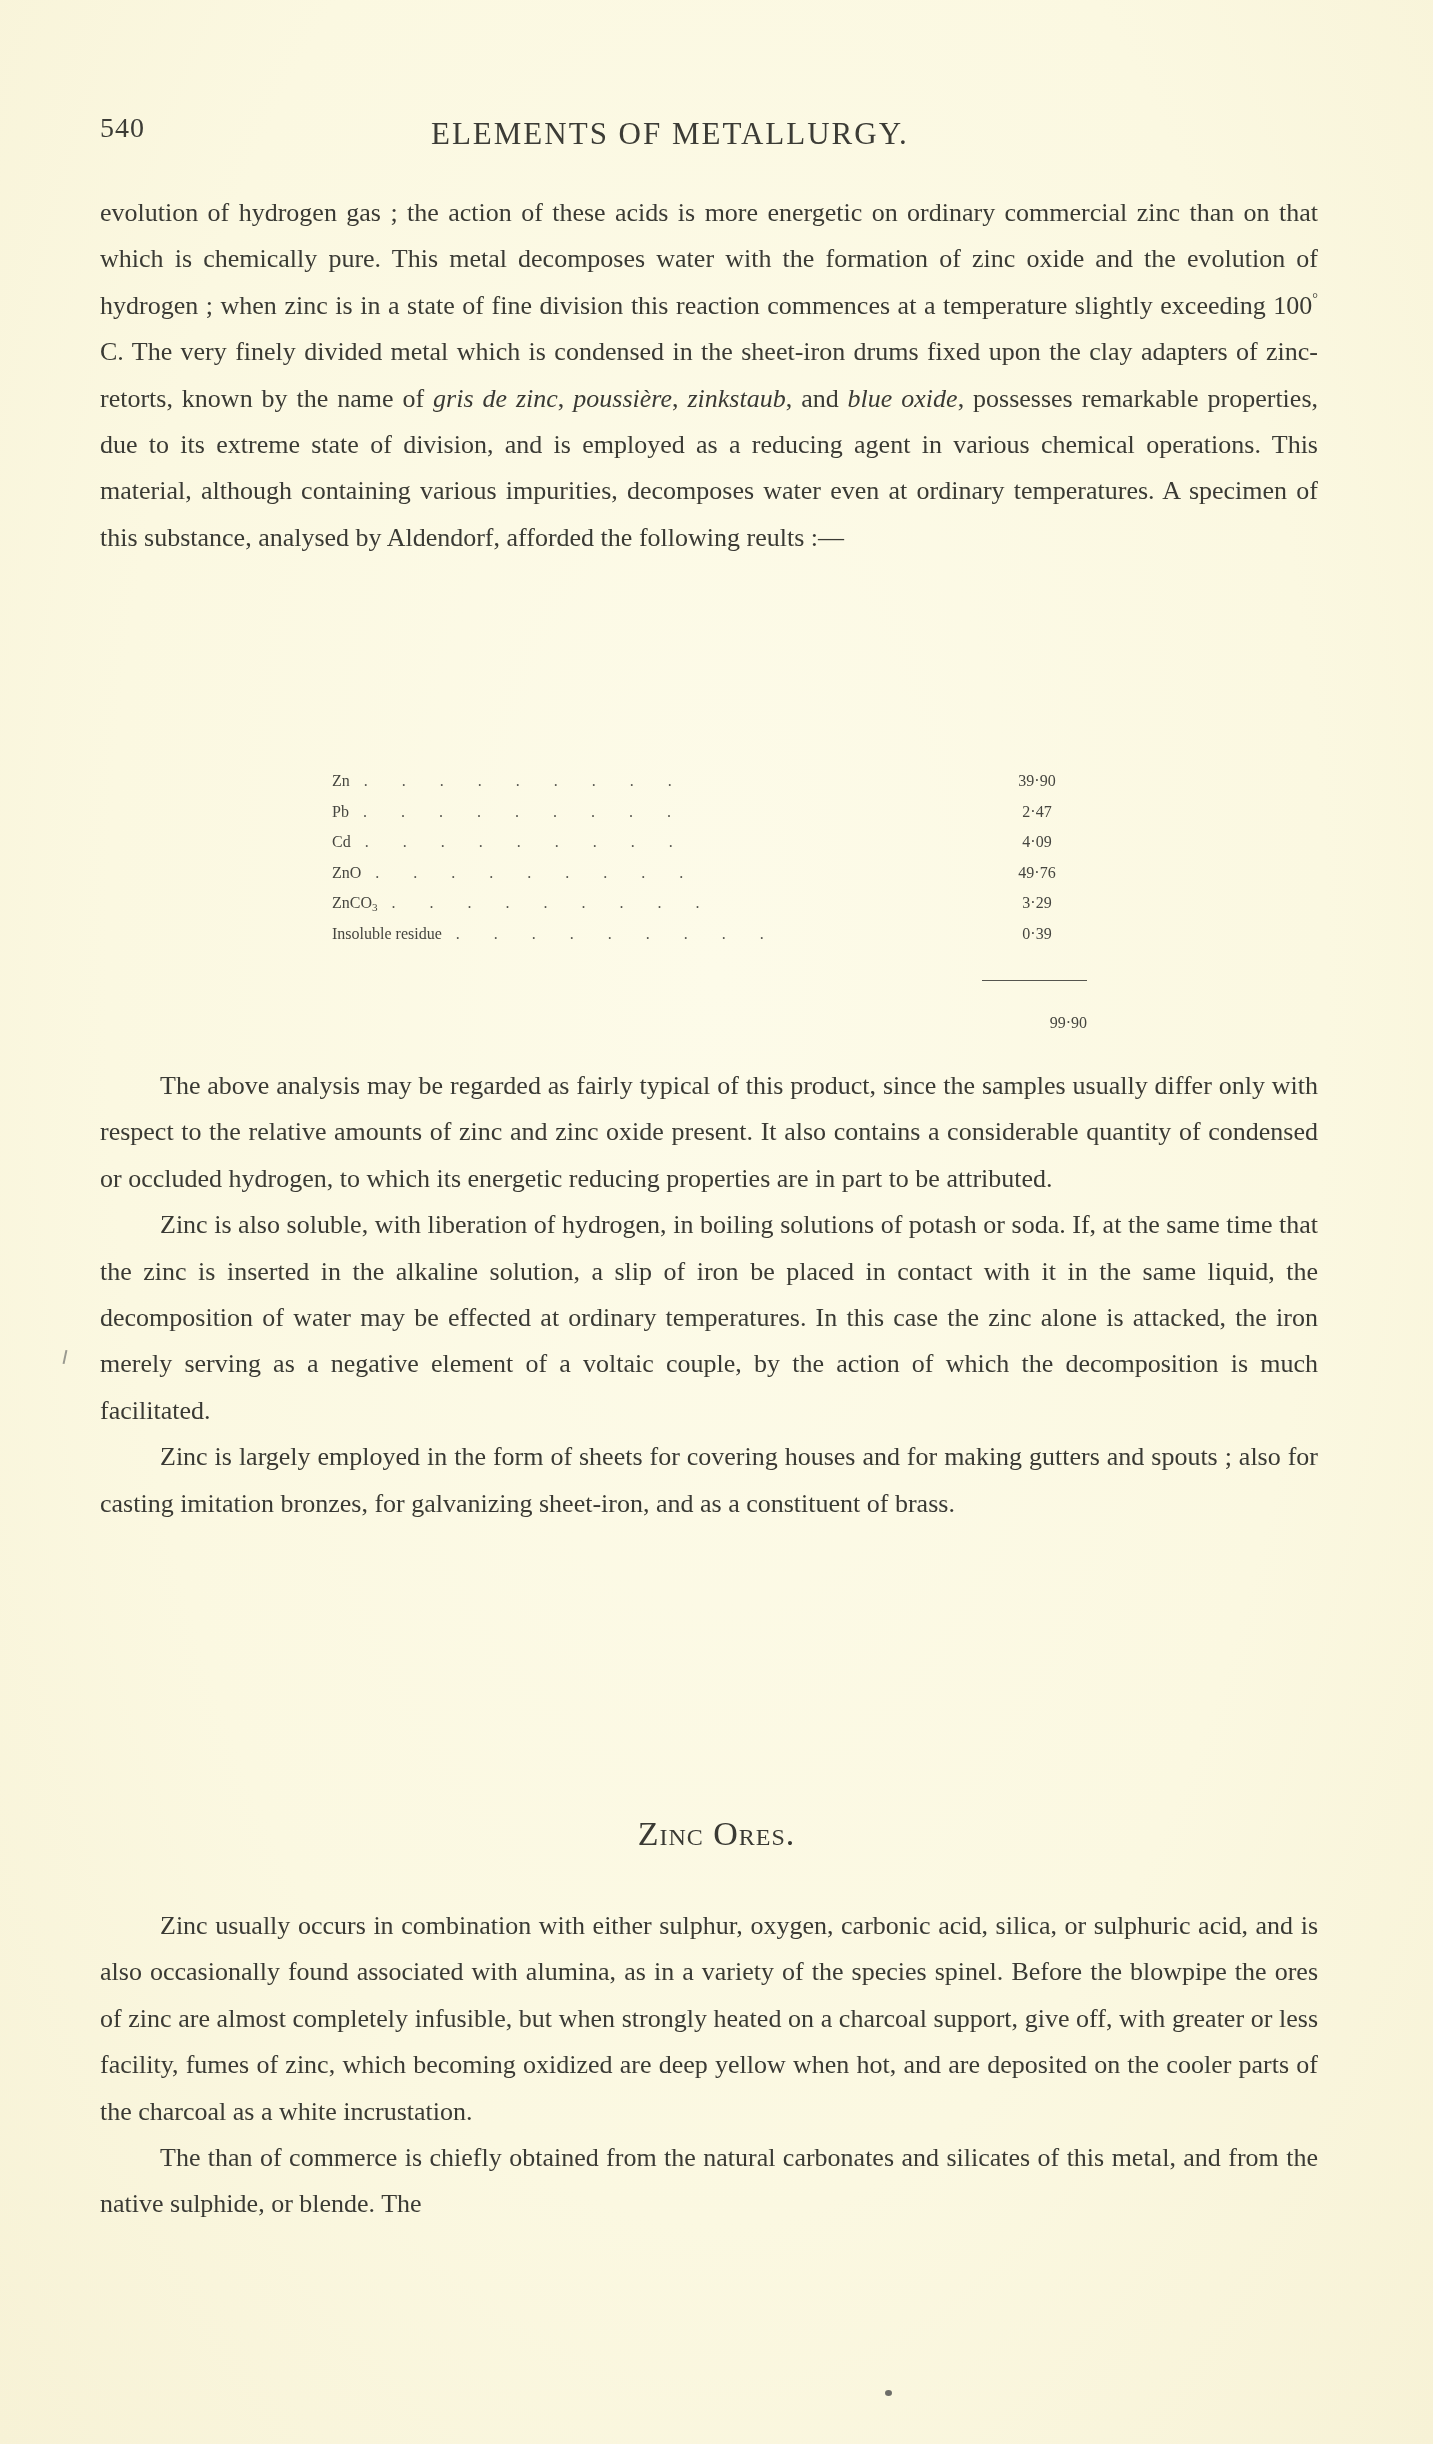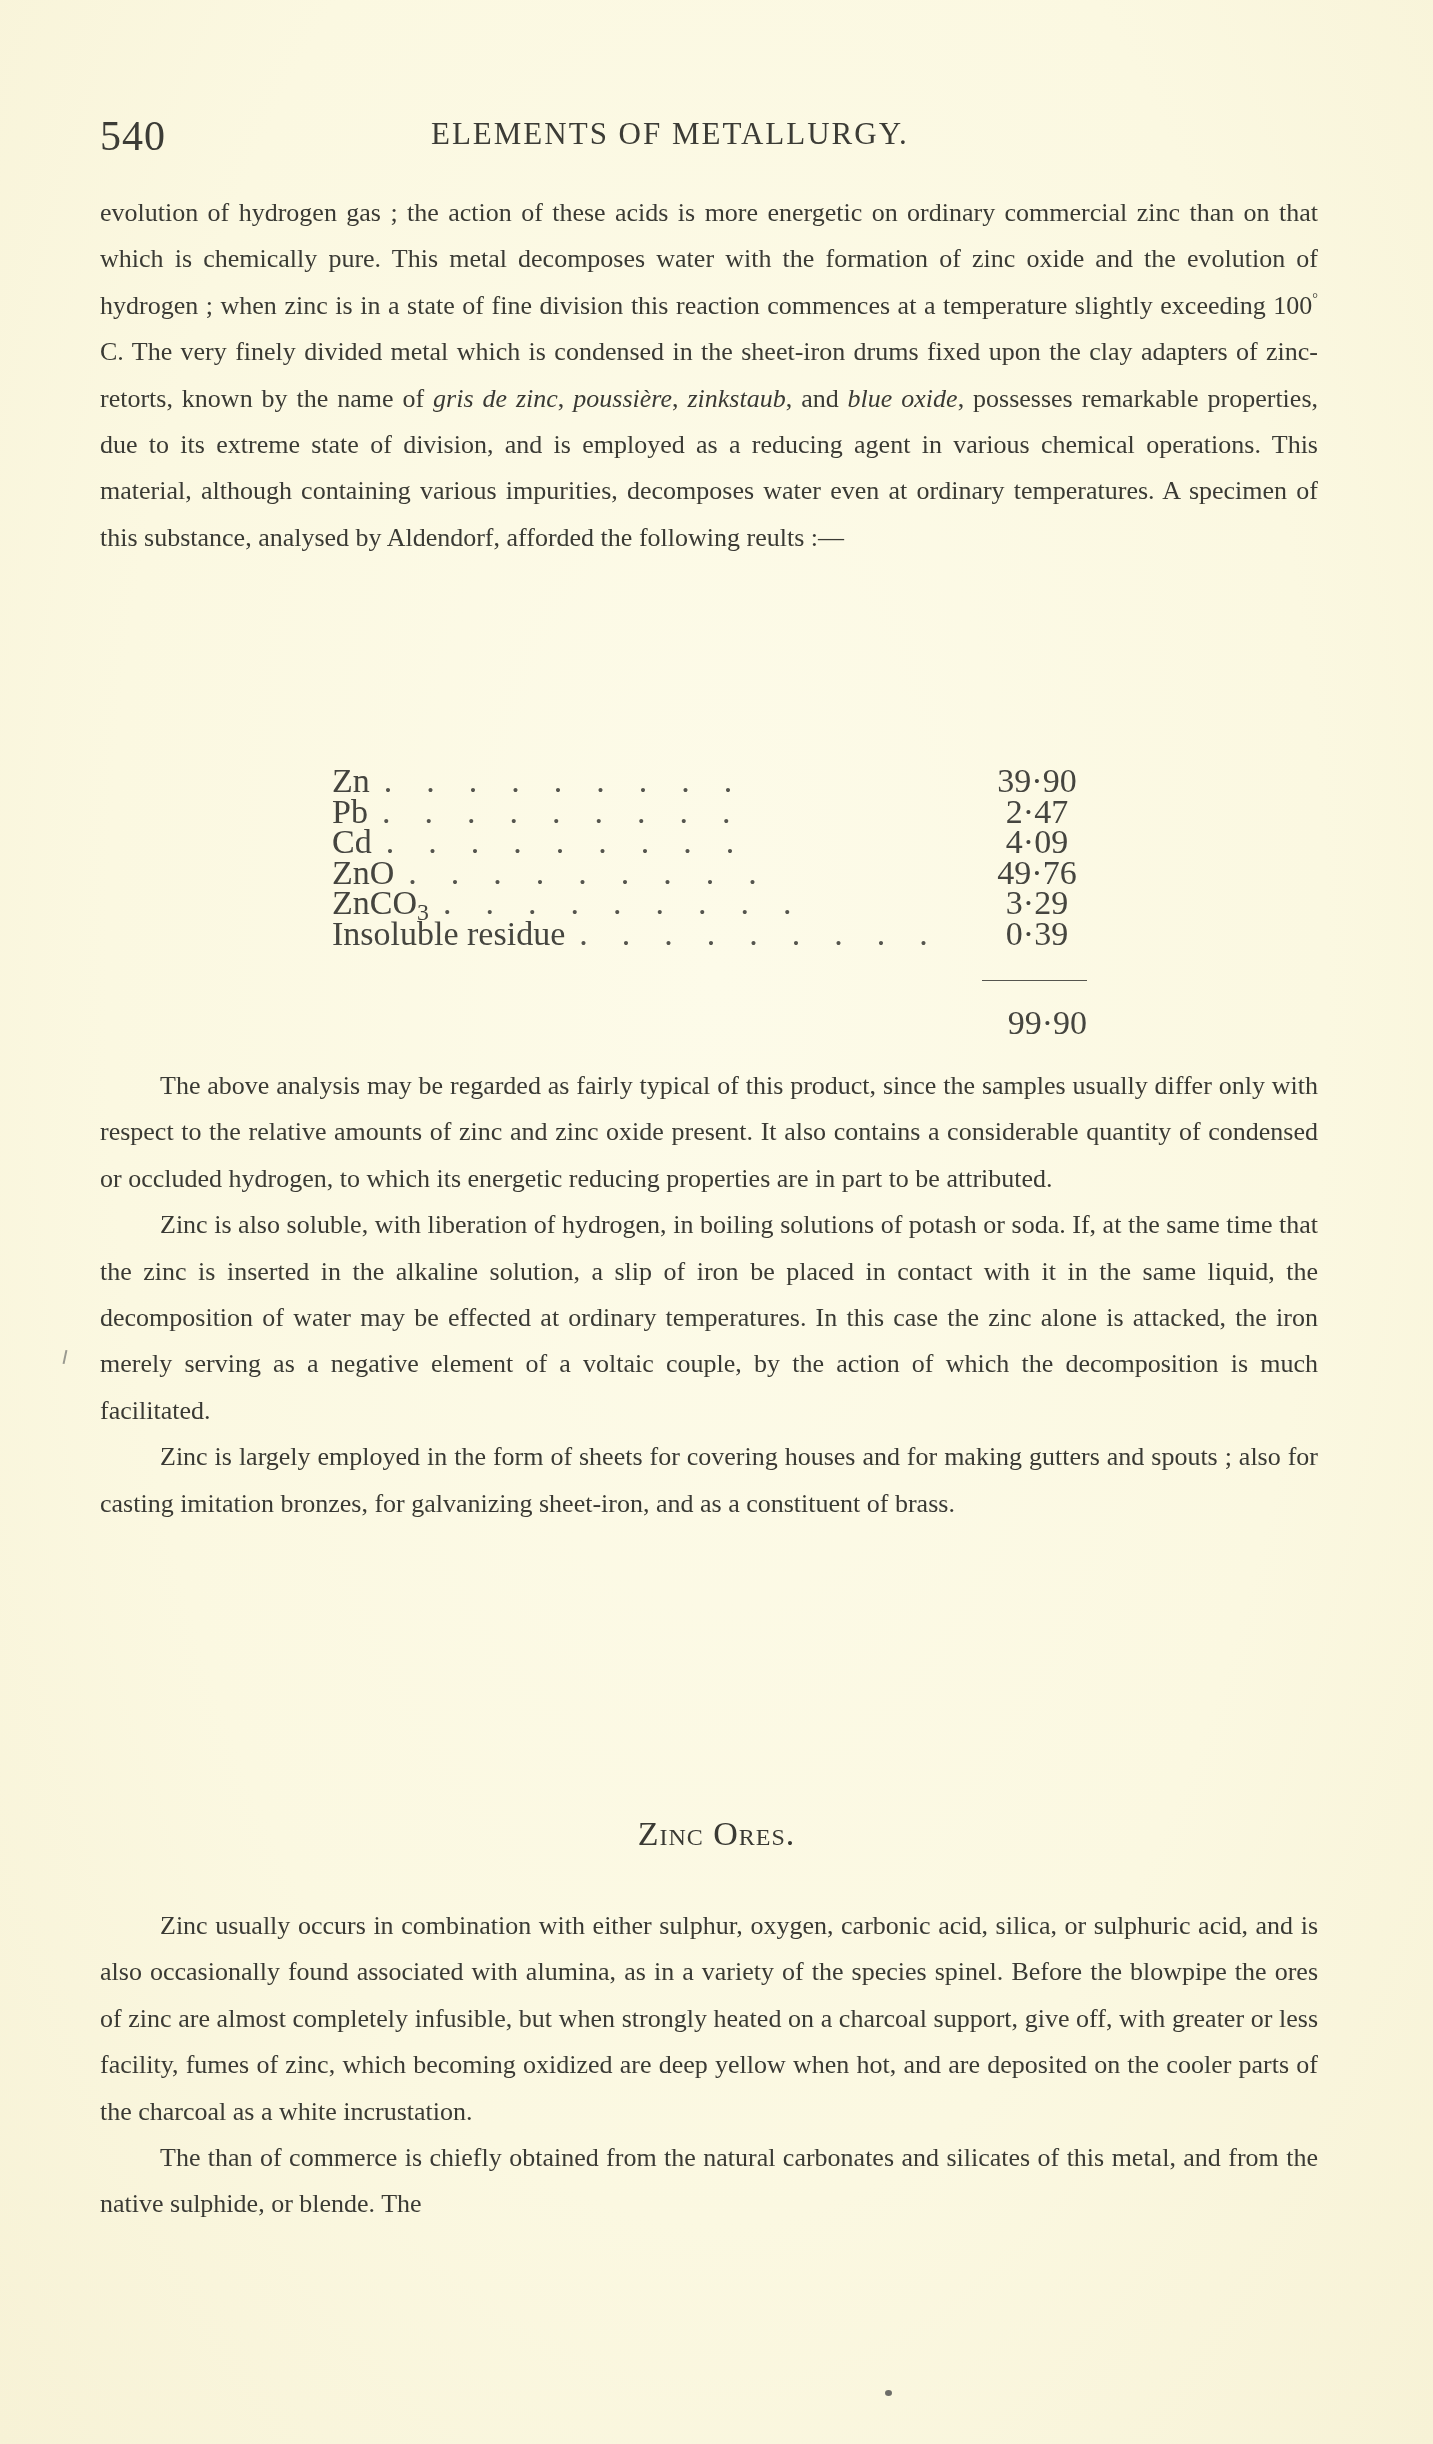--- a/index.html
+++ b/index.html
@@ -27,21 +27,21 @@
       position: absolute;
       top: 112px;
       left: 100px;
       width: 1220px;
       height: 50px;
     }
     .page-number {
       position: absolute;
       left: 0;
       top: 0;
-      font-size: 42px;
+      font-size: 28px;
       letter-spacing: 1px;
       color: #3c3c36;
     }
     .book-title {
       position: absolute;
       left: 331px;
       top: 4px;
       font-size: 31px;
       letter-spacing: 2px;
       color: #3c3c36;
@@ -62,21 +62,21 @@
       text-indent: 60px;
     }
     .block1 { top: 190px; }
     .block2 { top: 1063px; }
     .block3 { top: 1903px; }
     .analysis-table {
       position: absolute;
       left: 332px;
       top: 766px;
       width: 755px;
-      font-size: 34px;
+      font-size: 16px;
       line-height: 30.5px;
       color: #45453f;
     }
     .row {
       display: flex;
       align-items: baseline;
       height: 30.5px;
     }
     .row .label {
       white-space: nowrap;

